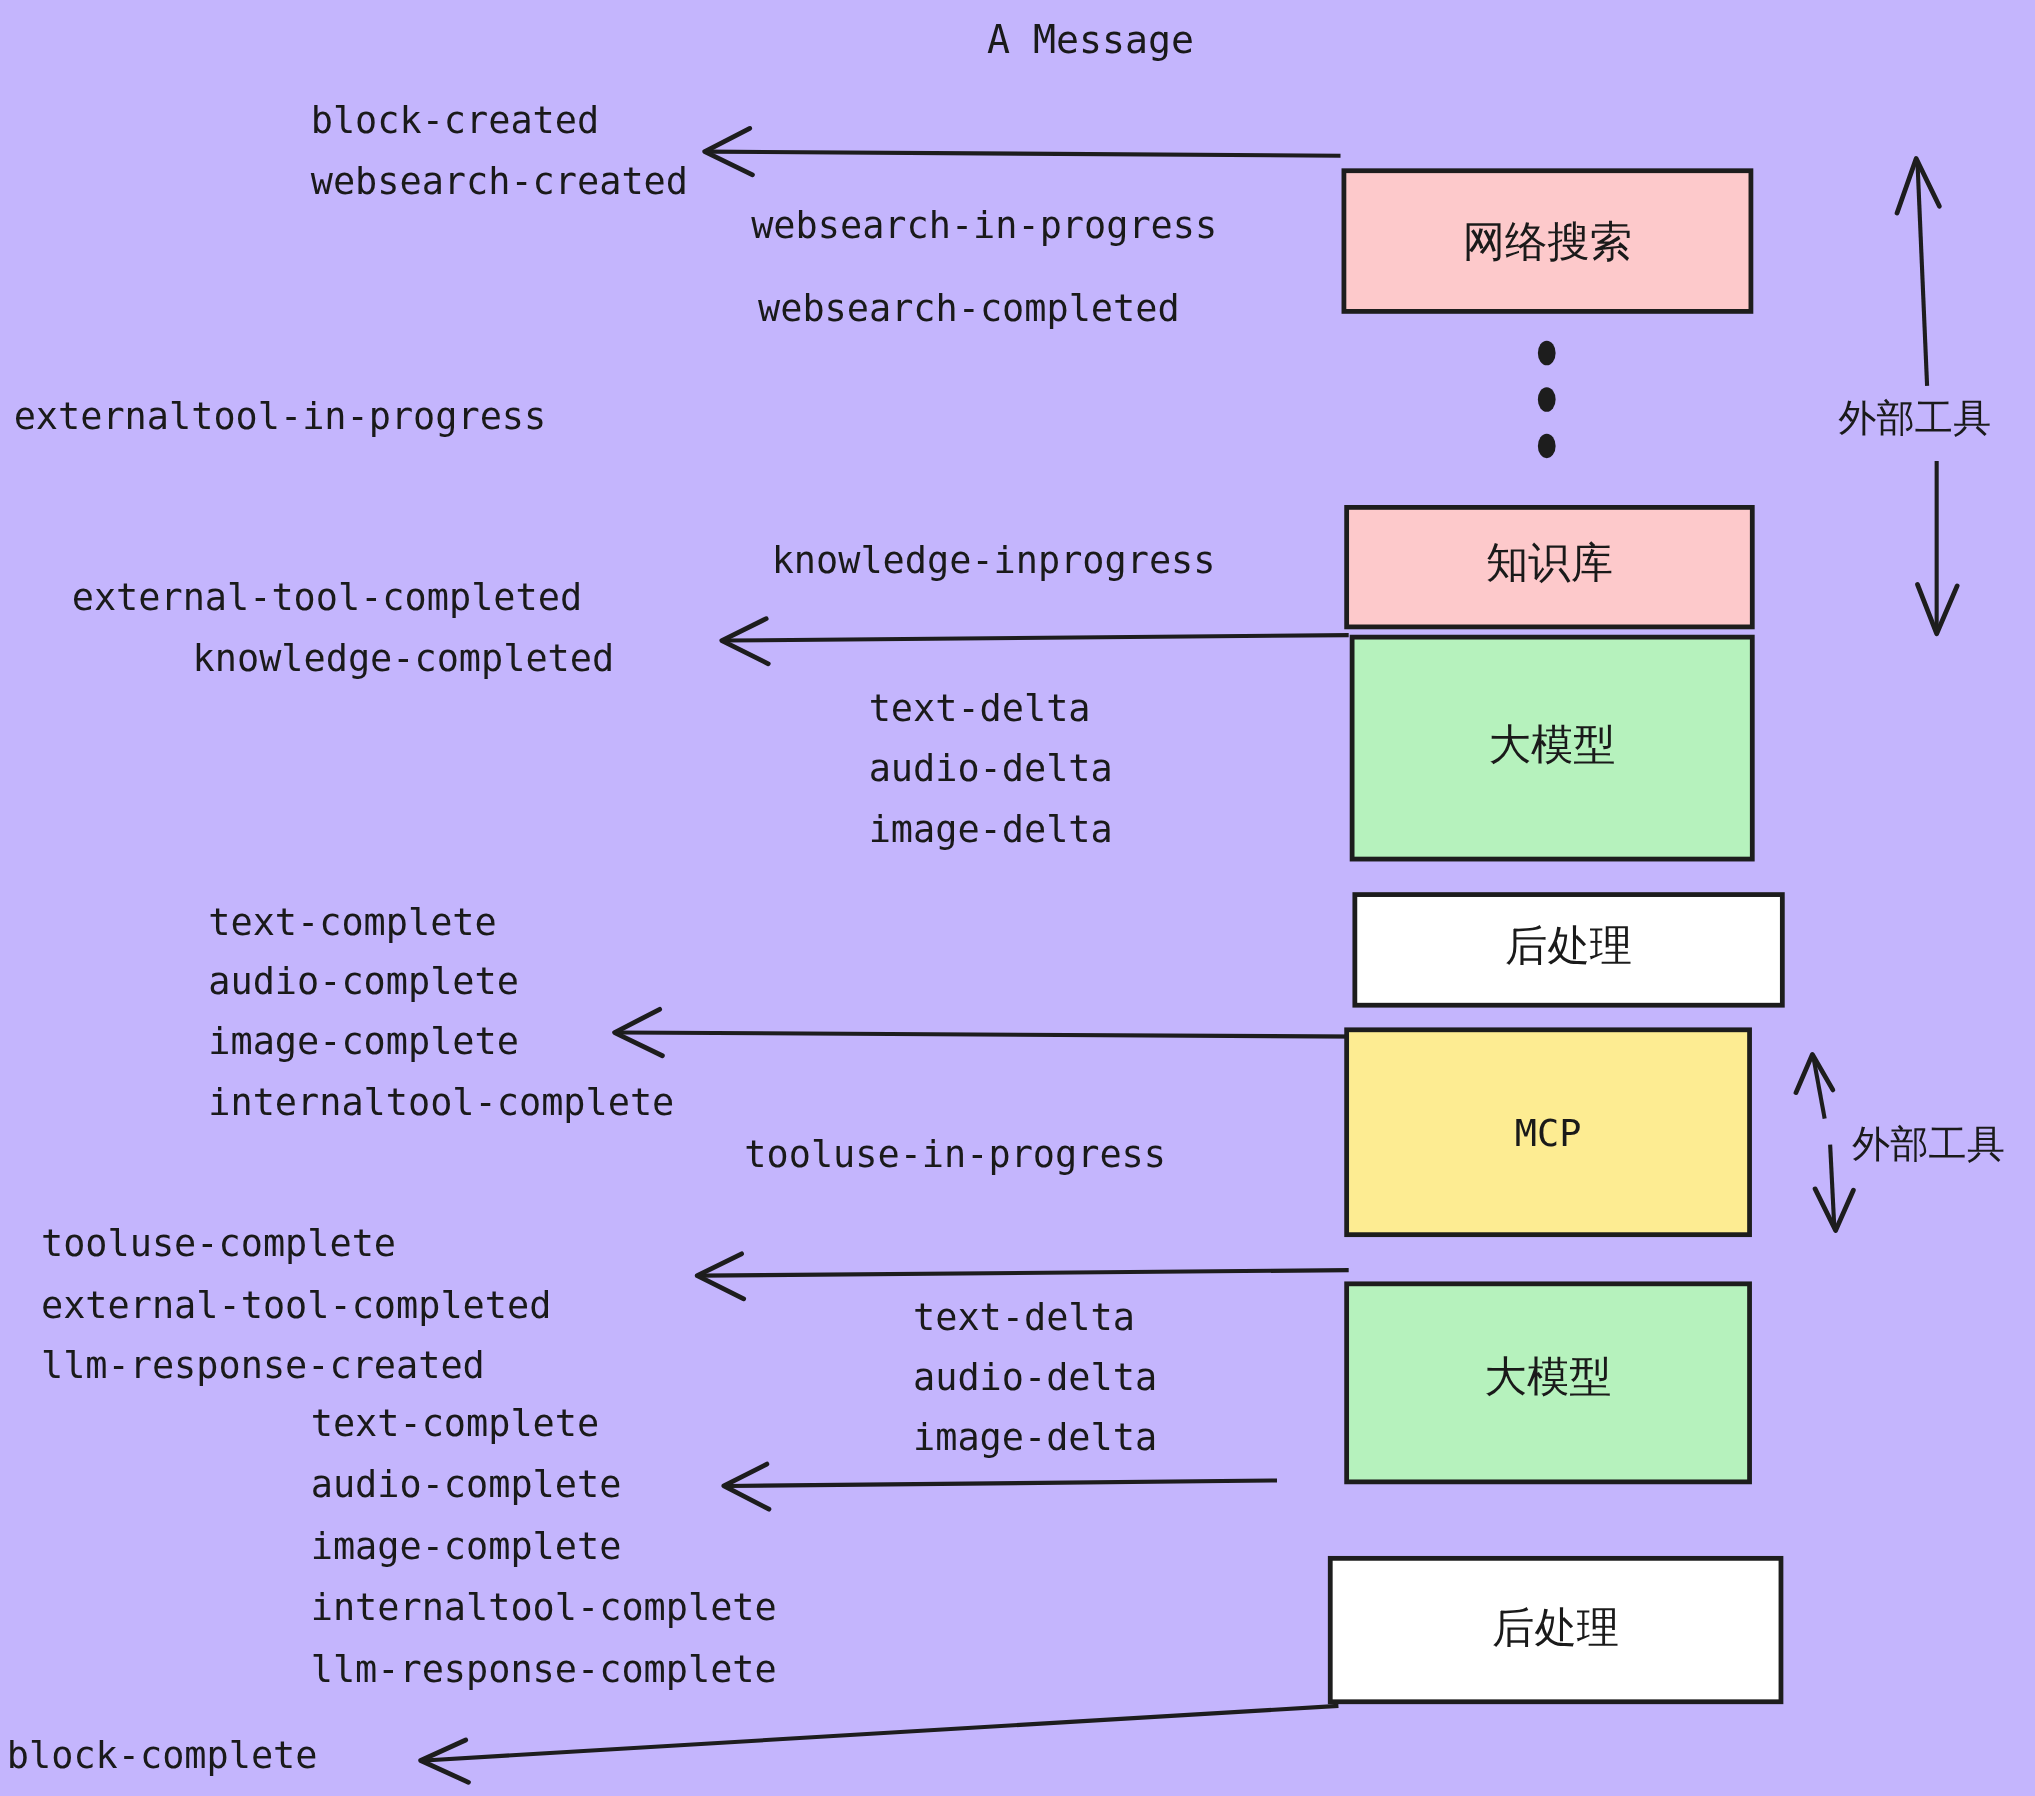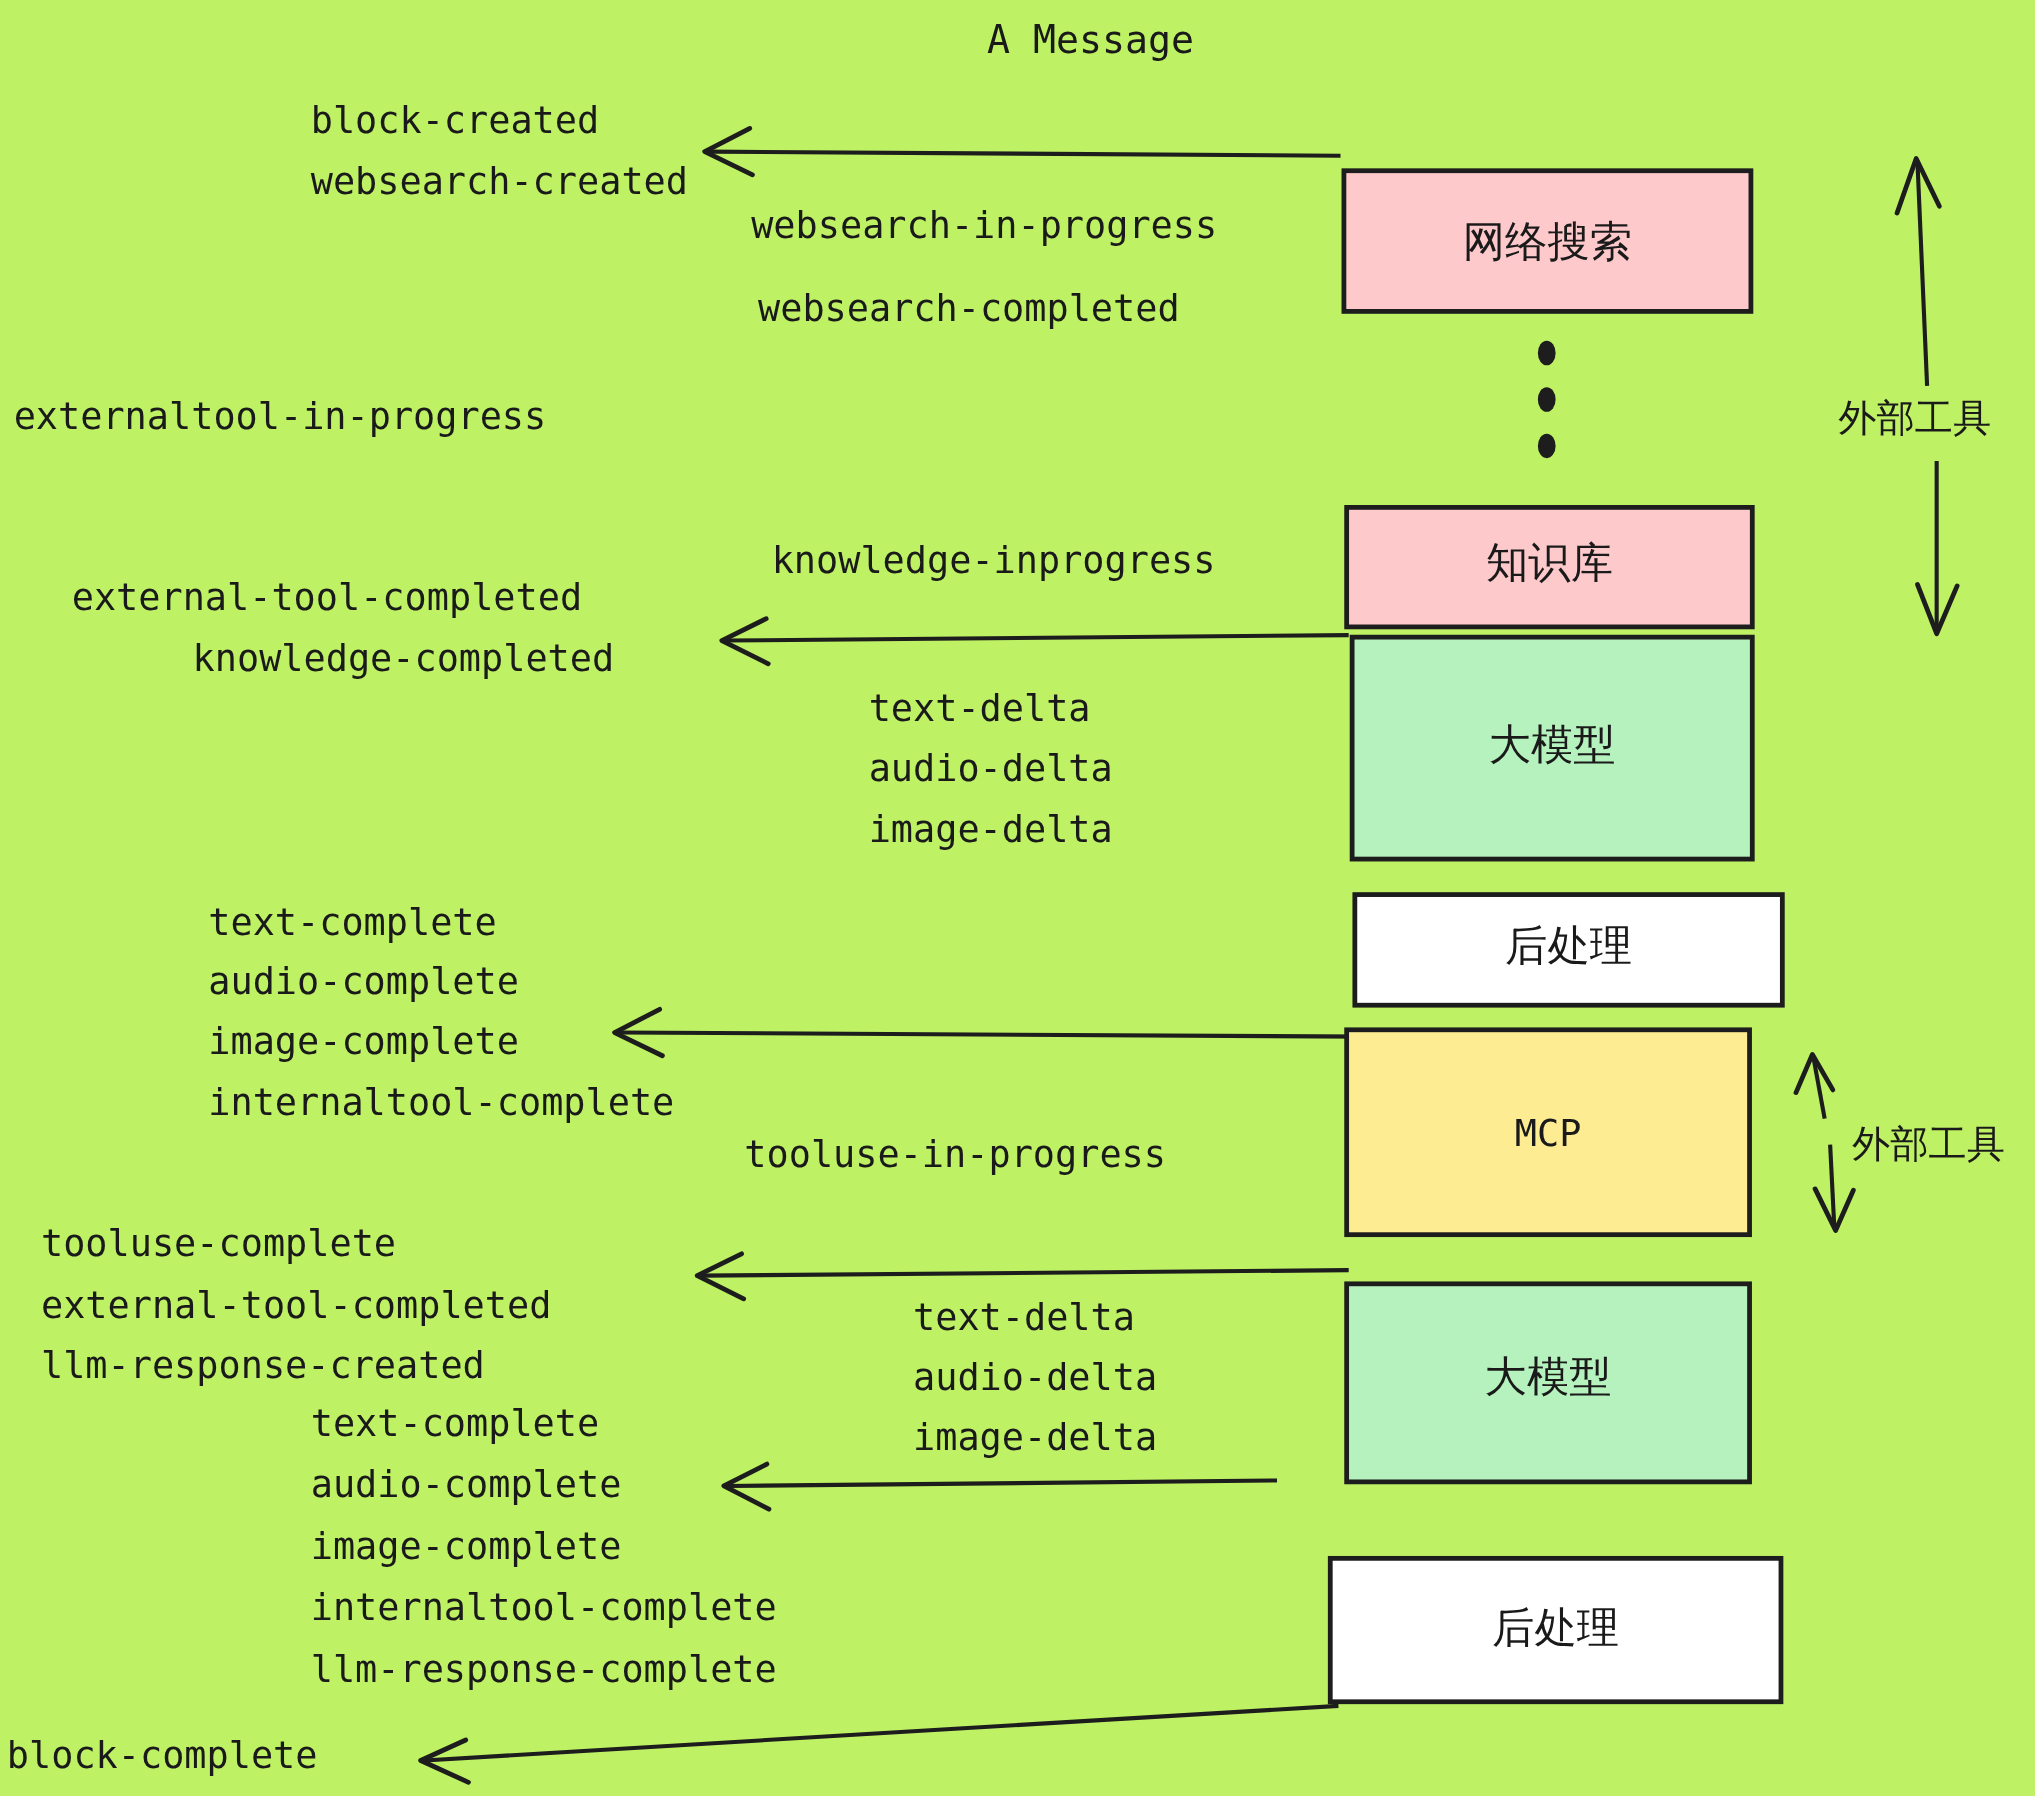--- a/index.html
+++ b/index.html
@@ -4,21 +4,21 @@
 <style>
   html, body {
     margin: 0;
     padding: 0;
     background: #ffffff;
   }
   #stage {
     position: relative;
     width: 2035px;
     height: 1796px;
-    background: #bef264;
+    background: #c4b5fd;
     overflow: hidden;
     font-family: "DejaVu Sans Mono", monospace;
   }
   svg#canvas {
     position: absolute;
     inset: 0;
     width: 2035px;
     height: 1796px;
   }
   .evt {

